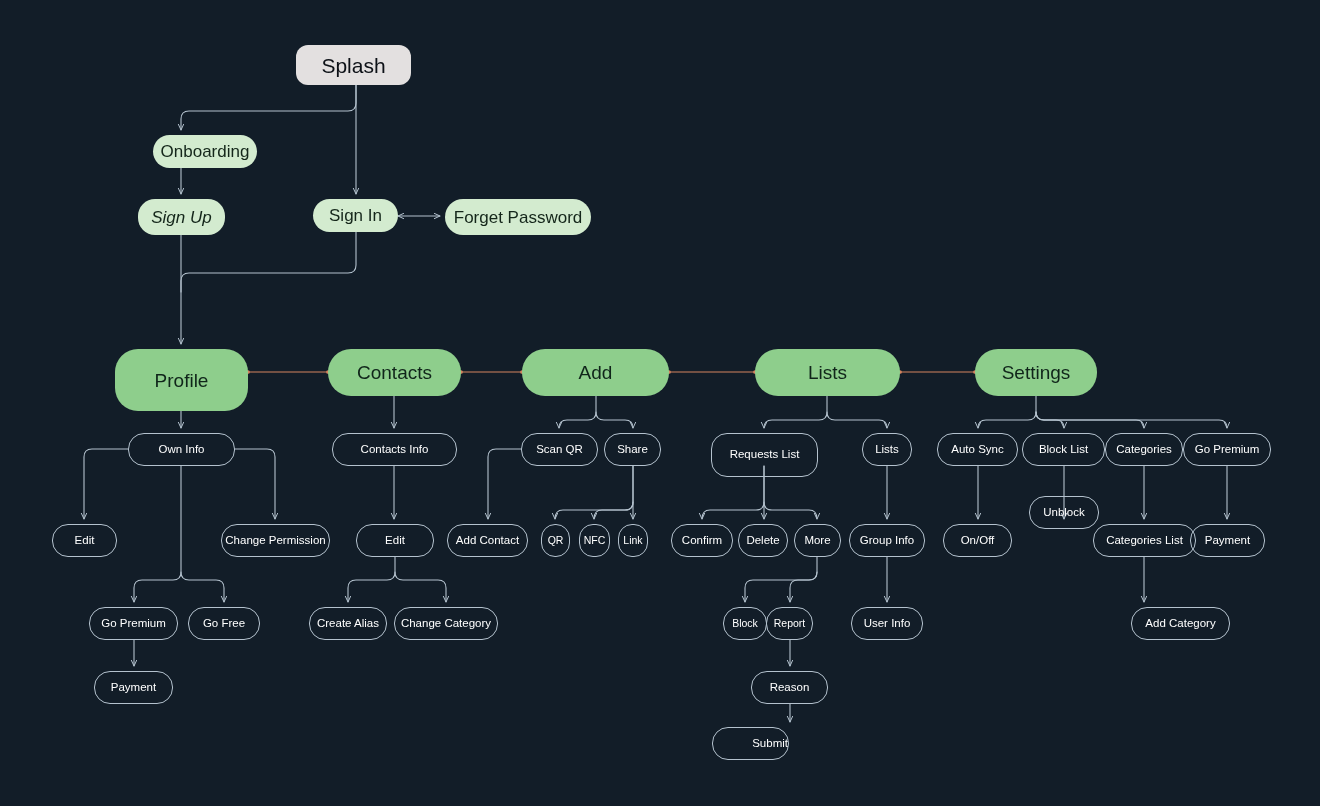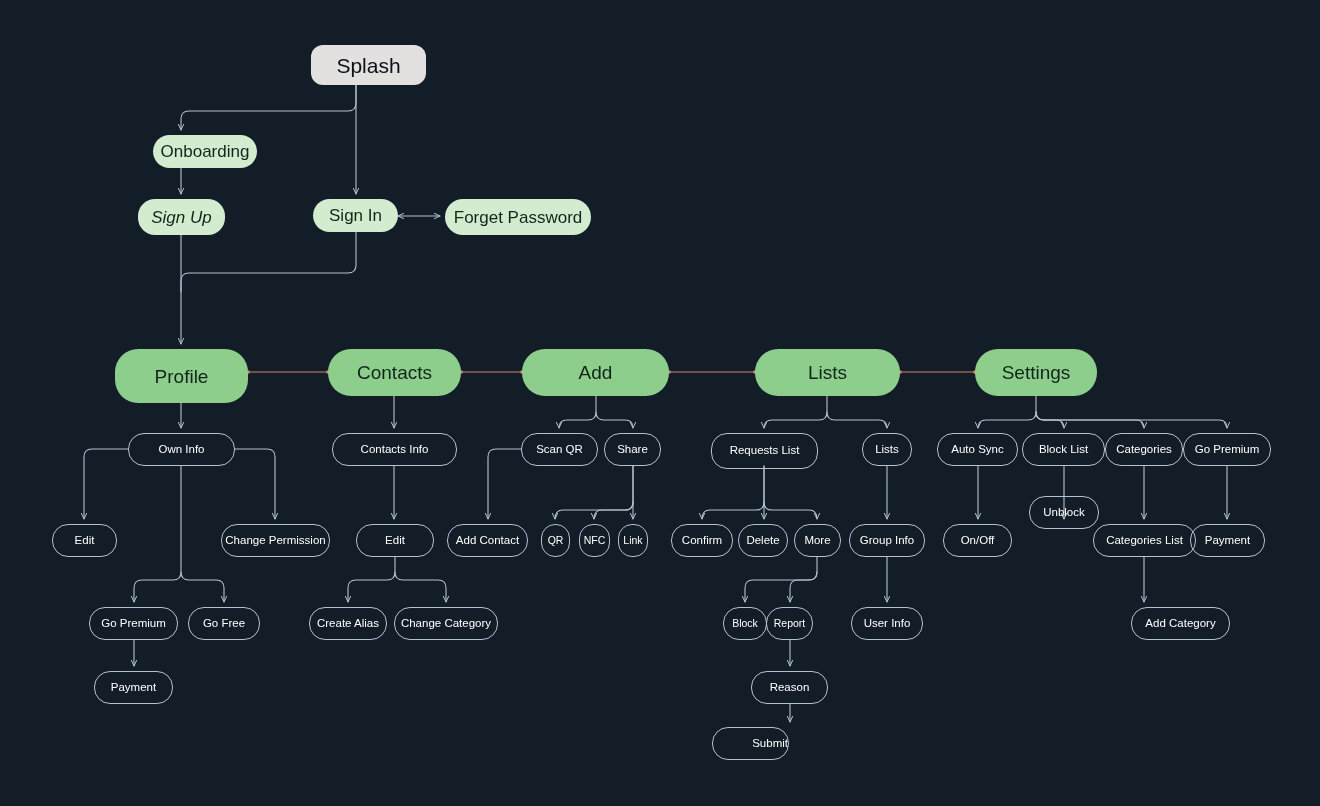--- a/index.html
+++ b/index.html
@@ -128,36 +128,36 @@
         <path d="M 1036 412 Q 1036 420 1044 420 L 1136 420 Q 1144 420 1144 428" fill="none" stroke-linecap="round" stroke-linejoin="round" stroke="#b4c2ce" stroke-width="1.1" marker-end="url(#arrow)"></path>
         <path d="M 1036 412 Q 1036 420 1044 420 L 1219 420 Q 1227 420 1227 428" fill="none" stroke-linecap="round" stroke-linejoin="round" stroke="#b4c2ce" stroke-width="1.1" marker-end="url(#arrow)"></path>
         <path d="M 978 466 L 978 519" fill="none" stroke-linecap="round" stroke-linejoin="round" stroke="#b4c2ce" stroke-width="1.1" marker-end="url(#arrow)"></path>
         <path d="M 1064 466 L 1064 519" fill="none" stroke-linecap="round" stroke-linejoin="round" stroke="#b4c2ce" stroke-width="1.1" marker-end="url(#arrow)"></path>
         <path d="M 1144 466 L 1144 519" fill="none" stroke-linecap="round" stroke-linejoin="round" stroke="#b4c2ce" stroke-width="1.1" marker-end="url(#arrow)"></path>
         <path d="M 1227 466 L 1227 519" fill="none" stroke-linecap="round" stroke-linejoin="round" stroke="#b4c2ce" stroke-width="1.1" marker-end="url(#arrow)"></path>
         <path d="M 1144 557 L 1144 602" fill="none" stroke-linecap="round" stroke-linejoin="round" stroke="#b4c2ce" stroke-width="1.1" marker-end="url(#arrow)"></path>
       </g>
   </svg>
   <div id="node-layer">
-      <div class="node fill-gray size-xl" style="left: 311px; top: 45px; width: 115px; height: 40px; border-radius: 12px;">
+      <div class="node fill-gray size-xl" style="left: 296px; top: 45px; width: 115px; height: 40px; border-radius: 12px;">
         <span>Splash</span>
       </div>
       <div class="node fill-lightgreen size-md" style="left: 129px; top: 135px; width: 104px; height: 33px; border-radius: 17px; margin-left: 24px;">
         <span>Onboarding</span>
       </div>
       <div class="node fill-lightgreen size-md" style="left: 138px; top: 199px; width: 87px; height: 36px; border-radius: 17px; font-style: italic;">
         <span>Sign Up</span>
       </div>
       <div class="node fill-lightgreen size-md" style="left: 313px; top: 199px; width: 85px; height: 33px; border-radius: 17px;">
         <span>Sign In</span>
       </div>
       <div class="node fill-lightgreen size-md" style="left: 445px; top: 199px; width: 146px; height: 36px; border-radius: 18px;">
         <span>Forget Password</span>
       </div>
-      <div class="node fill-green size-lg" style="left: 115px; top: 349px; width: 133px; height: 54px; border-radius: 23px; justify-content: center;">
+      <div class="node fill-green size-lg" style="left: 115px; top: 349px; width: 133px; height: 62px; border-radius: 23px; justify-content: center;">
         <span>Profile</span>
       </div>
       <div class="node fill-green size-lg" style="left: 328px; top: 349px; width: 133px; height: 47px; border-radius: 23px;">
         <span>Contacts</span>
       </div>
       <div class="node fill-green size-lg" style="left: 522px; top: 349px; width: 147px; height: 47px; border-radius: 23px;">
         <span>Add</span>
       </div>
       <div class="node fill-green size-lg" style="left: 755px; top: 349px; width: 145px; height: 47px; border-radius: 23px;">
         <span>Lists</span>
@@ -206,21 +206,21 @@
       </div>
       <div class="node outline size-xs" style="left: 541px; top: 524px; width: 29px; height: 33px; border-radius: 14px;">
         <span>QR</span>
       </div>
       <div class="node outline size-xs" style="left: 579px; top: 524px; width: 31px; height: 33px; border-radius: 14px;">
         <span>NFC</span>
       </div>
       <div class="node outline size-xs" style="left: 618px; top: 524px; width: 30px; height: 33px; border-radius: 14px;">
         <span>Link</span>
       </div>
-      <div class="node outline size-sm" style="left: 711px; top: 433px; width: 107px; height: 36px; border-radius: 16px;">
+      <div class="node outline size-sm" style="left: 711px; top: 433px; width: 107px; height: 44px; border-radius: 16px;">
         <span>Requests List</span>
       </div>
       <div class="node outline size-sm" style="left: 671px; top: 524px; width: 62px; height: 33px; border-radius: 16px;">
         <span>Confirm</span>
       </div>
       <div class="node outline size-sm" style="left: 738px; top: 524px; width: 50px; height: 33px; border-radius: 16px;">
         <span>Delete</span>
       </div>
       <div class="node outline size-sm" style="left: 794px; top: 524px; width: 47px; height: 33px; border-radius: 16px;">
         <span>More</span>

